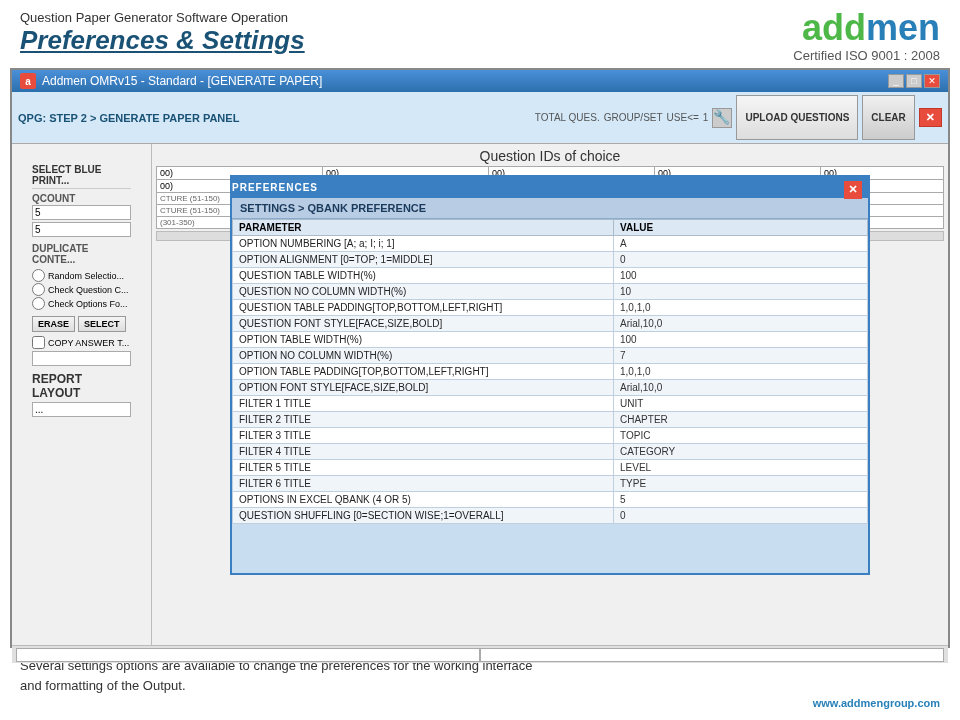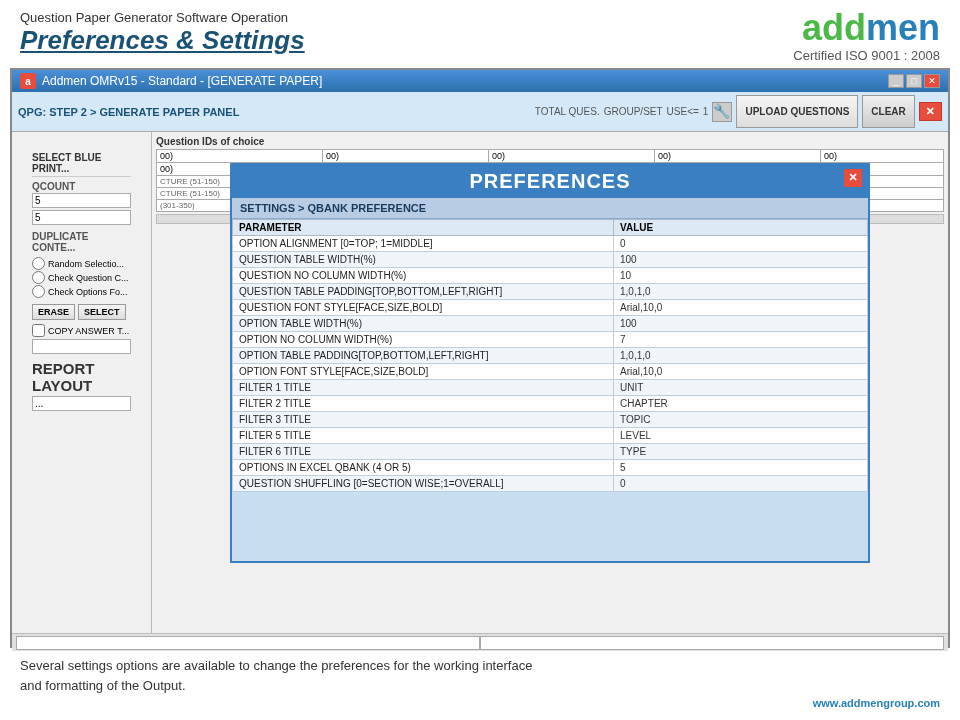--- a/index.html
+++ b/index.html
@@ -124,21 +124,21 @@
     }
     .total-ques-label {
       font-size: 10px;
       color: #555;
     }
     .toolbar-btn {
       background: linear-gradient(to bottom, #f5f5f5, #ddd);
       border: 1px solid #999;
       font-size: 10px;
       font-weight: bold;
-      padding: 10px 8px;
+      padding: 16px 8px;
       cursor: pointer;
       color: #333;
     }
     .toolbar-btn.clear-btn {
       background: linear-gradient(to bottom, #f0f0f0, #ccc);
     }
     .toolbar-close-btn {
       background: #e74c3c;
       color: white;
       border: 1px solid #c0392b;
@@ -208,39 +208,40 @@
       cursor: pointer;
     }
     .checkbox-item {
       display: flex;
       align-items: center;
       gap: 3px;
       font-size: 9px;
       margin-top: 4px;
     }
     .report-label {
-      font-size: 15px;
+      font-size: 12px;
       font-weight: bold;
       margin-top: 4px;
       color: #333;
     }
 
     
     .right-panel {
       flex: 1;
       background: #f0f0f0;
       padding: 4px;
       overflow: hidden;
       position: relative;
     }
     .right-panel-header {
-      font-size: 10px;
-      font-weight: bold;
+      font-size: 14px;
+      font-weight: normal;
       color: #333;
       margin-bottom: 2px;
+      text-align: center;
     }
     .right-table {
       width: 100%;
       border-collapse: collapse;
       font-size: 9px;
     }
     .right-table td {
       border: 1px solid #aaa;
       padding: 1px 3px;
       background: white;
@@ -272,22 +273,22 @@
       width: 640px;
       min-height: 400px;
       pointer-events: all;
       font-size: 11px;
       position: relative;
       top: -20px;
     }
     .modal-title-bar {
       background: #3a7fc1;
       color: white;
-      text-align: center;
-      font-size: 20px;
+      text-align: left;
+      font-size: 10px;
       font-weight: bold;
       padding: 5px 0;
       letter-spacing: 1px;
     }
     .modal-close-btn {
       position: absolute;
       top: 4px;
       right: 6px;
       background: #e74c3c;
       color: white;
@@ -505,20 +506,24 @@
           <button class="modal-close-btn">✕</button>
           <div class="modal-sub-header">SETTINGS &gt; QBANK PREFERENCE</div>
           <table class="prefs-table">
             <thead>
               <tr>
                 <th>PARAMETER</th>
                 <th>VALUE</th>
               </tr>
             </thead>
             <tbody id="prefs-tbody">
+            <tr>
+                  <td class="param-col">OPTION NUMBERING [A; a; I; i; 1]</td>
+                  <td class="value-col">A</td>
+                </tr>
                 <tr>
                   <td class="param-col">OPTION ALIGNMENT [0=TOP; 1=MIDDLE]</td>
                   <td class="value-col">0</td>
                 </tr>
                 <tr>
                   <td class="param-col">QUESTION TABLE WIDTH(%)</td>
                   <td class="value-col">100</td>
                 </tr>
                 <tr>
                   <td class="param-col">QUESTION NO COLUMN WIDTH(%)</td>
@@ -552,20 +557,24 @@
                   <td class="param-col">FILTER 1 TITLE</td>
                   <td class="value-col">UNIT</td>
                 </tr>
                 <tr>
                   <td class="param-col">FILTER 2 TITLE</td>
                   <td class="value-col">CHAPTER</td>
                 </tr>
                 <tr>
                   <td class="param-col">FILTER 3 TITLE</td>
                   <td class="value-col">TOPIC</td>
+                </tr>
+                <tr>
+                  <td class="param-col">FILTER 4 TITLE</td>
+                  <td class="value-col">CATEGORY</td>
                 </tr>
                 <tr>
                   <td class="param-col">FILTER 5 TITLE</td>
                   <td class="value-col">LEVEL</td>
                 </tr>
                 <tr>
                   <td class="param-col">FILTER 6 TITLE</td>
                   <td class="value-col">TYPE</td>
                 </tr>
                 <tr>

